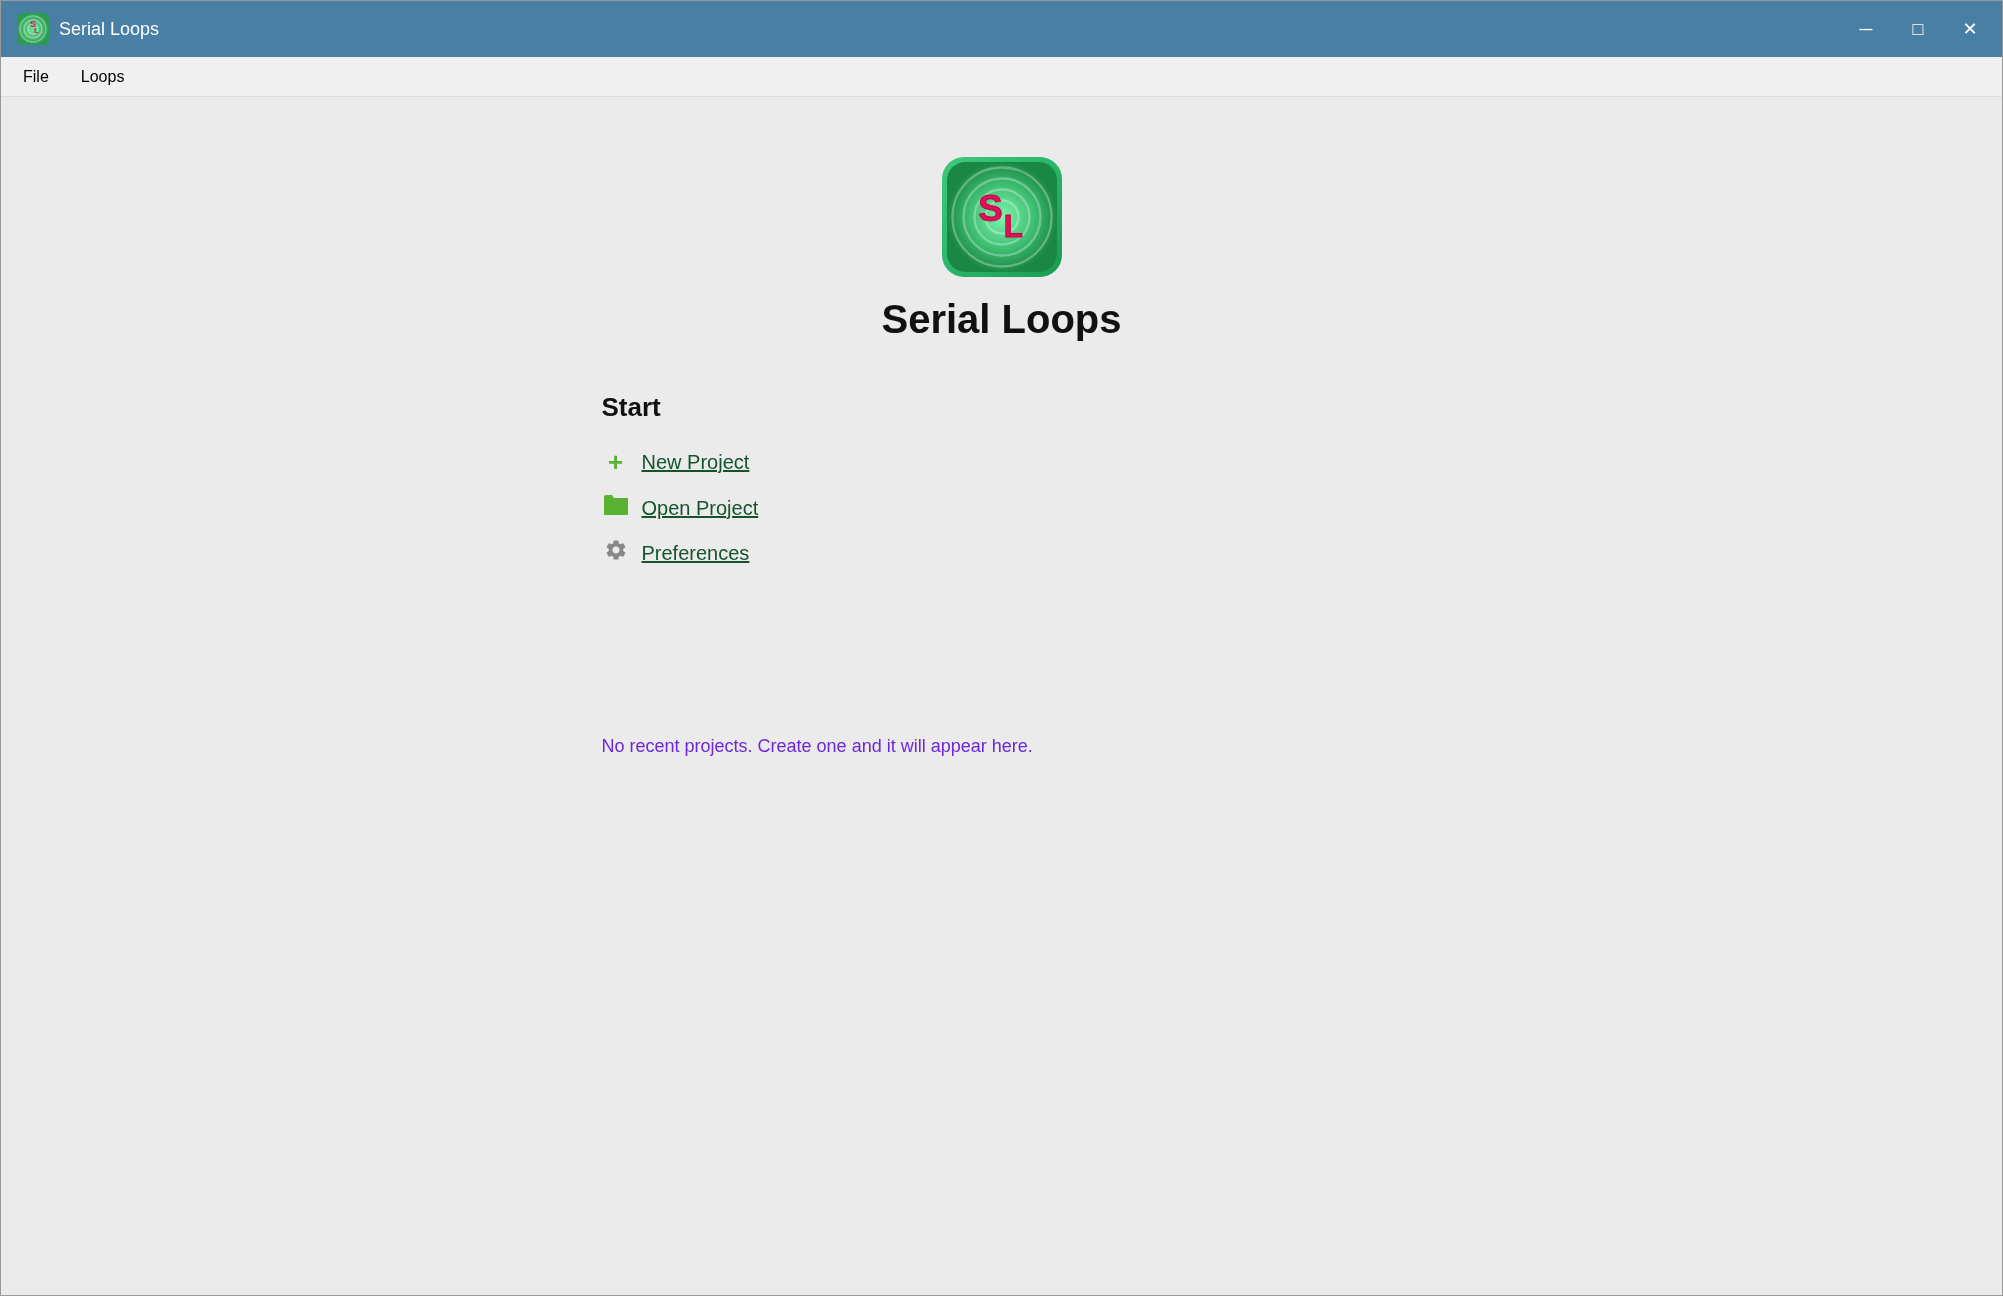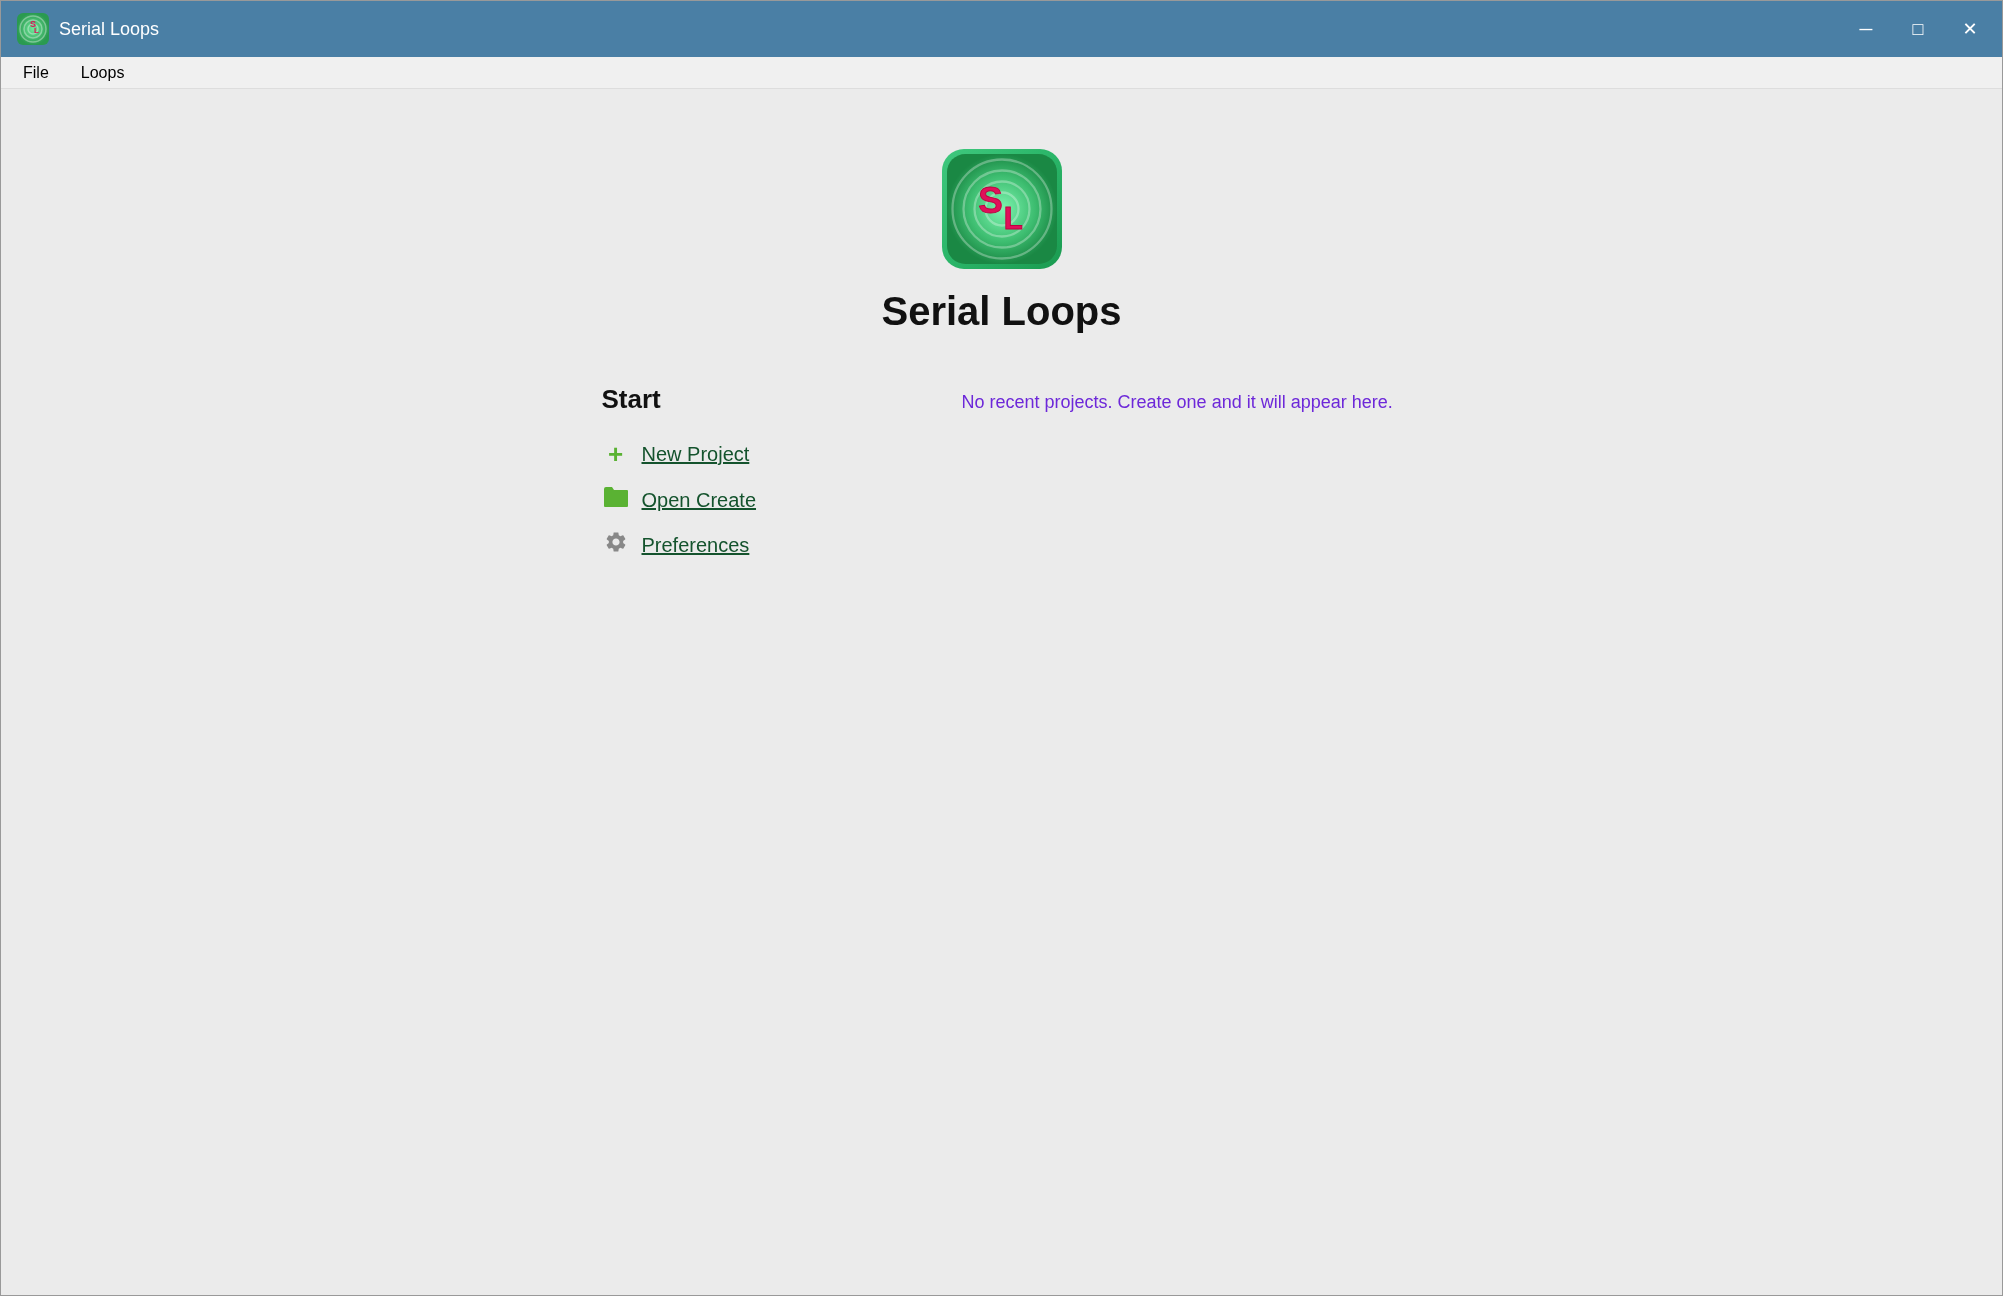--- a/index.html
+++ b/index.html
@@ -64,21 +64,21 @@
       background: none;
       border: none;
       display: flex;
       align-items: center;
       justify-content: center;
       width: 32px;
       height: 32px;
     }
 
     .menubar {
-      height: 32px;
+      height: 40px;
       background: #f0f0f0;
       display: flex;
       align-items: center;
       padding: 0 8px;
       gap: 4px;
       border-bottom: 1px solid #ddd;
       flex-shrink: 0;
     }
 
     .menu-item {
@@ -119,20 +119,21 @@
       font-size: 40px;
       font-weight: 700;
       color: #111;
       margin-bottom: 50px;
     }
 
     .main-section {
       display: flex;
       gap: 160px;
       width: 800px;
+      flex-direction: column;
     }
 
     .start-section {
       min-width: 200px;
     }
 
     .section-heading {
       font-size: 26px;
       font-weight: 700;
       color: #111;
@@ -254,21 +255,21 @@
             <span class="action-label">New Project</span>
           </a>
 
           <a class="action-item" href="#">
             <span class="action-icon icon-open">
               
               <svg width="26" height="22" viewBox="0 0 26 22" fill="#5ab233">
                 <path d="M1 3 Q1 1 3 1 L9 1 L11 4 L24 4 Q25 4 25 5 L25 20 Q25 21 24 21 L2 21 Q1 21 1 20 Z"></path>
               </svg>
             </span>
-            <span class="action-label">Open Create</span>
+            <span class="action-label">Open Project</span>
           </a>
 
           <a class="action-item" href="#">
             <span class="action-icon icon-prefs">
               
               <svg width="24" height="24" viewBox="0 0 24 24" fill="#888">
                 <path d="M19.14 12.94c.04-.3.06-.61.06-.94 0-.32-.02-.64-.07-.94l2.03-1.58c.18-.14.23-.41.12-.61l-1.92-3.32c-.12-.22-.37-.29-.59-.22l-2.39.96c-.5-.38-1.03-.7-1.62-.94l-.36-2.54c-.04-.24-.24-.41-.48-.41h-3.84c-.24 0-.43.17-.47.41l-.36 2.54c-.59.24-1.13.57-1.62.94l-2.39-.96c-.22-.08-.47 0-.59.22L2.74 8.87c-.12.21-.08.47.12.61l2.03 1.58c-.05.3-.09.63-.09.94s.02.64.07.94l-2.03 1.58c-.18.14-.23.41-.12.61l1.92 3.32c.12.22.37.29.59.22l2.39-.96c.5.38 1.03.7 1.62.94l.36 2.54c.05.24.24.41.48.41h3.84c.24 0 .44-.17.47-.41l.36-2.54c.59-.24 1.13-.56 1.62-.94l2.39.96c.22.08.47 0 .59-.22l1.92-3.32c.12-.22.07-.47-.12-.61l-2.01-1.58zM12 15.6c-1.98 0-3.6-1.62-3.6-3.6s1.62-3.6 3.6-3.6 3.6 1.62 3.6 3.6-1.62 3.6-3.6 3.6z"></path>
               </svg>
             </span>
             <span class="action-label">Preferences</span>

